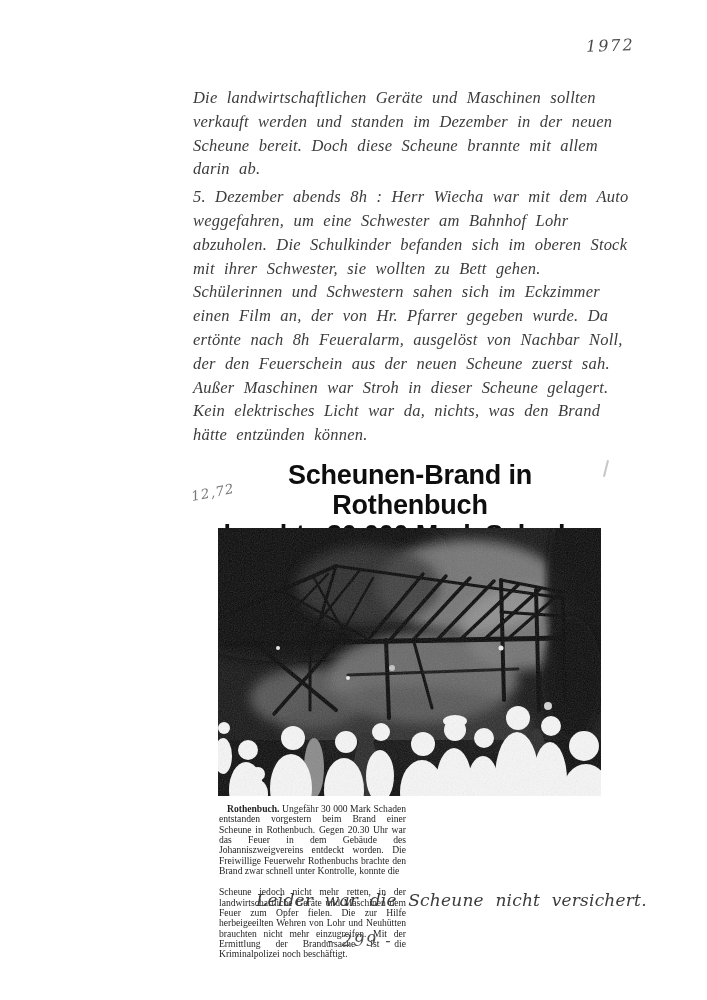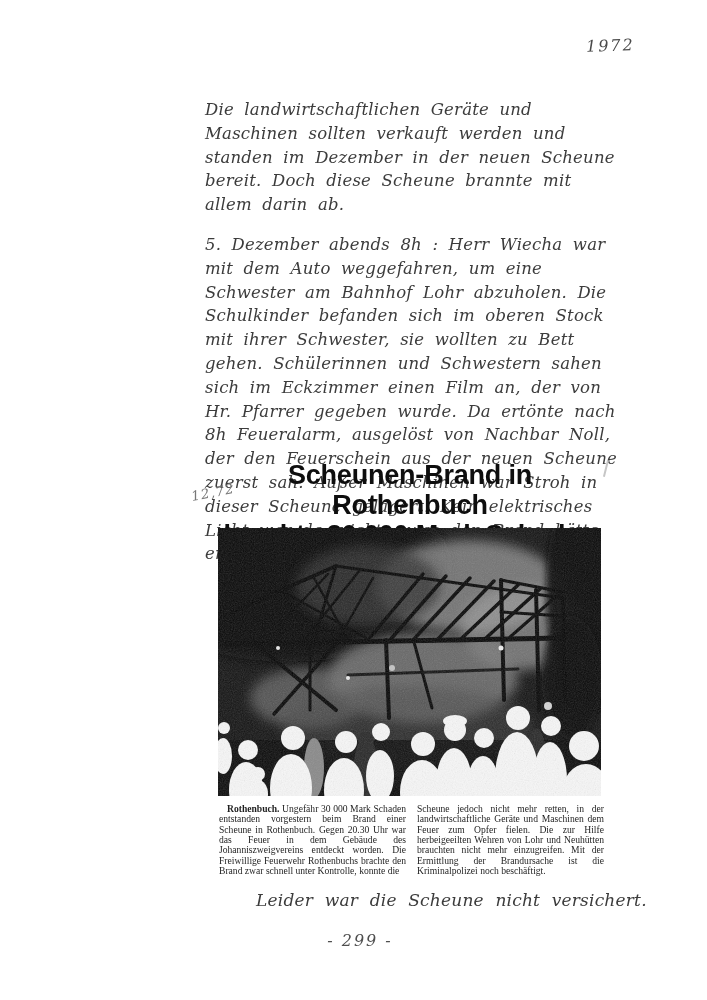--- a/index.html
+++ b/index.html
@@ -16,21 +16,21 @@
   .year-annotation{
     position:absolute; left:586px; top:36px;
     font-size:16px; letter-spacing:2px; color:#4a4a4a;
     transform:rotate(-2deg);
   }
   .hand-block{
     position:absolute; left:189px; top:82px; width:450px;
     font-size:16.5px; line-height:23.8px;
     word-spacing:5px; letter-spacing:0.2px;
   }
-  .hand-block p{margin:16px; padding:0;}
+  .hand-block p{margin:4px; padding:0;font-family:Liberation Serif, serif;}
   
   .headline{
     position:absolute; left:214px; top:460px; width:392px;
     font-family:Liberation Sans, sans-serif;
     font-weight:bold; font-size:27px; line-height:30px;
     letter-spacing:-0.2px; text-align:center; color:#0e0e0e;
   }
   .date-annotation{
     position:absolute; left:191px; top:484px;
     font-size:13.5px; color:#777; transform:rotate(-11deg);
@@ -44,20 +44,21 @@
     position:absolute; left:218px; top:528px; width:383px; height:268px;
     background:#161616;
   }
   .photo svg{display:block;}
   .article-columns{
     position:absolute; left:219px; top:804px; width:386px;
     display:flex; gap:11px;
     font-family:"Liberation Serif", serif;
     font-size:9.6px; line-height:10.35px; color:#1f1f1f;
     text-align:justify;
+    flex-direction:column;
   }
   .article-columns .col{width:187px;}
   .article-columns p{margin:0;}
   .col-left p{text-indent:8px;}
   .lead-word{font-weight:bold;}
   .closing-note{
     position:absolute; left:256px; top:890px;
     font-size:17px; word-spacing:6px; letter-spacing:0.2px;
   }
   .page-number{

